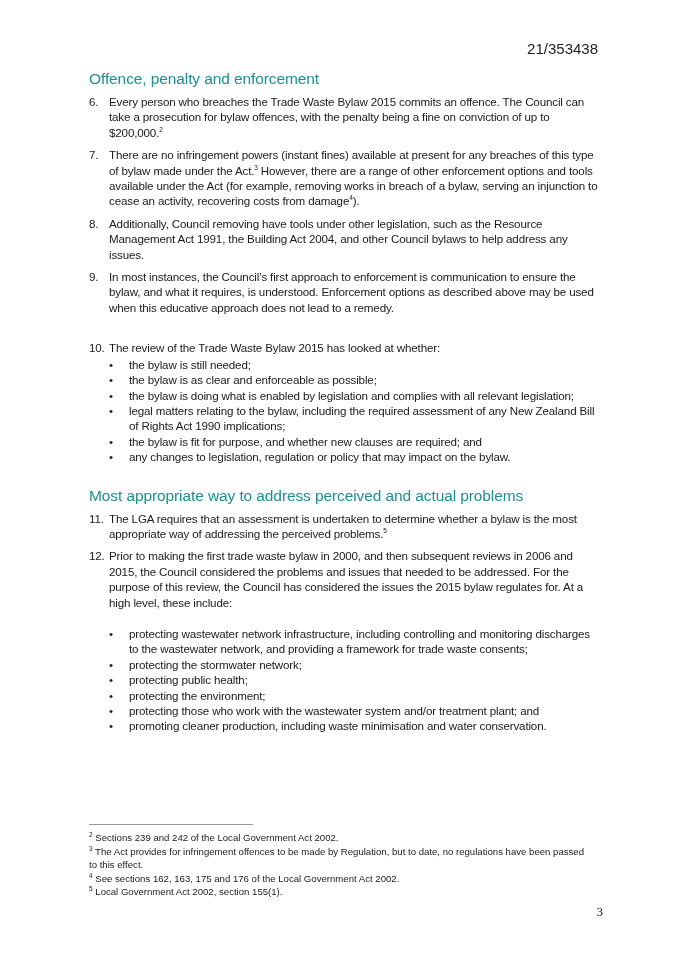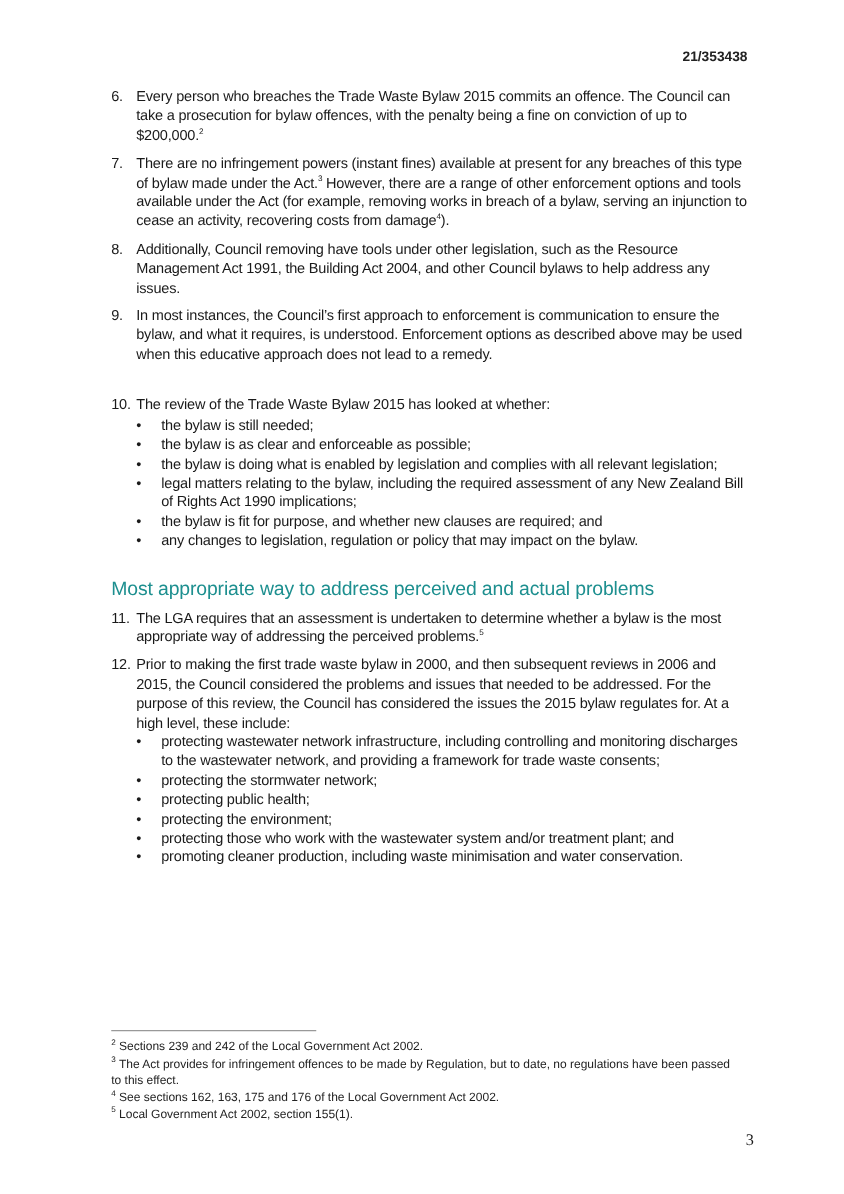--- a/index.html
+++ b/index.html
@@ -1,20 +1,20 @@
 <!DOCTYPE html>
 <html><head>
   <meta charset="utf-8">
   <style>
     html, body { margin: 0; padding: 0; background: #ffffff; }
     body {
       width: 675px; height: 955px; position: relative; overflow: hidden;
       font-family: "Liberation Sans", sans-serif; color: #1a1a1a;
     }
-    .docref { position: absolute; top: 40px; right: 77px; font-size: 11px; color: #222; font-weight: bold; }
+    .docref { position: absolute; top: 40px; right: 77px; font-size: 15px; color: #222; }
     .page { position: absolute; left: 89px; top: 70px; width: 510px; }
     h2 {
       font-weight: normal; color: #1d8f8f; font-size: 15.5px; margin: 0 0 6px 0;
       letter-spacing: -0.1px;
     }
     .para { display: flex; font-size: 11.6px; line-height: 15.4px; margin-bottom: 7px; letter-spacing: -0.15px; }
     .para .num { width: 20px; flex-shrink: 0; }
     .para .body { flex: 1; }
     .section-gap { height: 18px; }
     ul { list-style: none; margin: 0; padding: 0; }
@@ -27,20 +27,21 @@
     .footnotes div { margin: 0; }
     .pagenum { position: absolute; right: 72px; top: 904px; font-family: "Liberation Serif", serif; font-size: 13px; }
   </style>
 </head>
 <body>
 
 <div class="docref">21/353438</div>
 
 <div class="page">
 
+  <h2>Offence, penalty and enforcement</h2>
   <div class="para">
     <span class="num">6.</span>
     <span class="body"><span>Every person who breaches the Trade Waste Bylaw 2015 commits an offence. The Council can take a prosecution for bylaw offences, with the penalty being a fine on conviction of up to $200,000.</span><sup>2</sup></span>
   </div>
   <div class="para">
     <span class="num">7.</span>
     <span class="body"><span>There are no infringement powers (instant fines) available at present for any breaches of this type of bylaw made under the Act.</span><sup>3</sup><span> However, there are a range of other enforcement options and tools available under the Act (for example, removing works in breach of a bylaw, serving an injunction to cease an activity, recovering costs from damage</span><sup>4</sup><span>).</span></span>
   </div>
   <div class="para">
     <span class="num">8.</span>
@@ -84,21 +85,21 @@
       </li>
   </ul>
 
   <div class="section-gap" style="height:22px"></div>
 
   <h2>Most appropriate way to address perceived and actual problems</h2>
   <div class="para">
     <span class="num">11.</span>
     <span class="body"><span>The LGA requires that an assessment is undertaken to determine whether a bylaw is the most appropriate way of addressing the perceived problems.</span><sup>5</sup></span>
   </div>
-  <div class="para" style="margin-bottom:0">
+  <div class="para" style="margin-bottom:16px">
     <span class="num">12.</span>
     <span class="body">Prior to making the first trade waste bylaw in 2000, and then subsequent reviews in 2006 and 2015, the Council considered the problems and issues that needed to be addressed. For the purpose of this review, the Council has considered the issues the 2015 bylaw regulates for. At a high level, these include:</span>
   </div>
   <ul style="margin-left:20px">
     <li>
         <span class="bullet">•</span>
         <span class="btext">protecting wastewater network infrastructure, including controlling and monitoring discharges to the wastewater network, and providing a framework for trade waste consents;</span>
       </li>
     <li>
         <span class="bullet">•</span>

